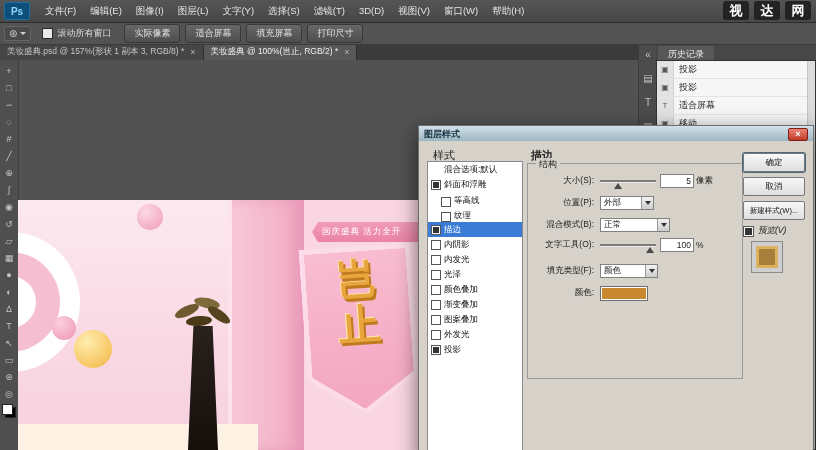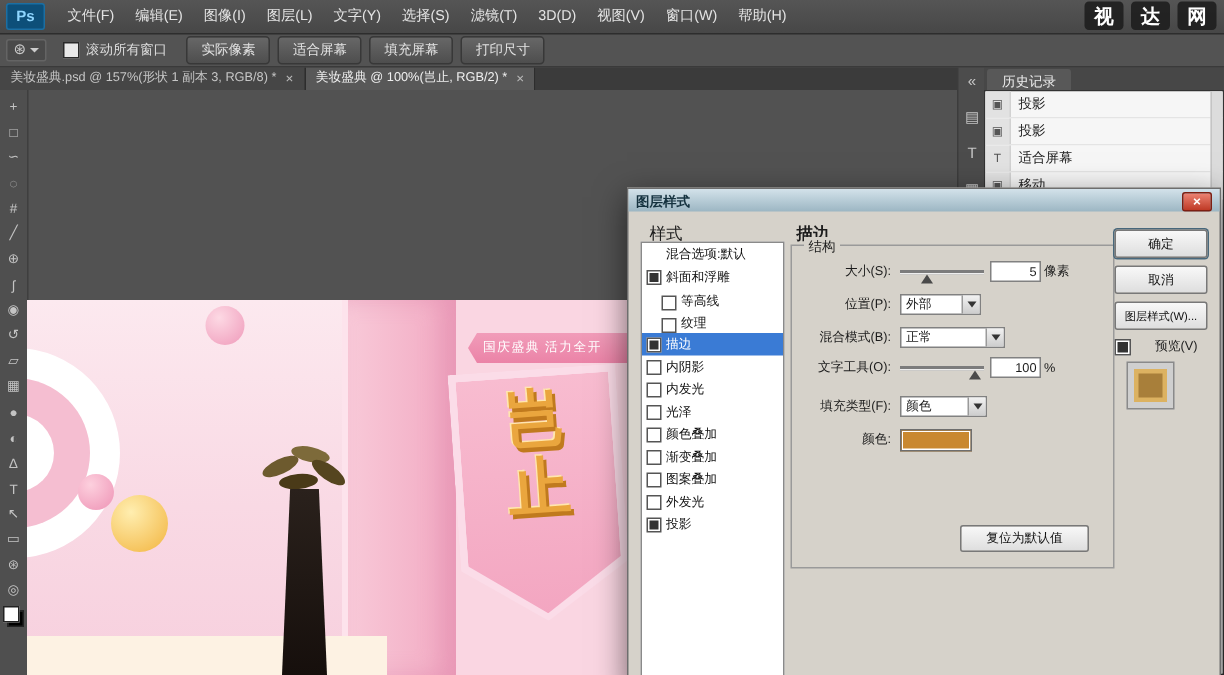--- a/index.html
+++ b/index.html
@@ -133,21 +133,21 @@
   .dd{position:absolute;left:72px;height:14px;background:#fff;border:1px solid #818181;
         display:flex;align-items:center;padding-left:3px;font-size:8.5px;box-sizing:border-box;}
   .dd-a{margin-left:auto;width:11px;height:100%;background:linear-gradient(#f2f2f2,#cdcdcd);
         border-left:1px solid #9a9a9a;display:flex;align-items:center;justify-content:center;}
   .dd-a i{width:0;height:0;border:3px solid transparent;border-top:4px solid #333;margin-top:3px;}
   .swatch{position:absolute;left:72px;width:46px;height:13px;border:1px solid #6e6e6e;box-shadow:inset 0 0 0 1px #fff;}
   .d-btn{position:absolute;background:linear-gradient(#f8f8f8,#dedede);border:1px solid #787878;
         border-radius:2px;text-align:center;font-size:8.5px;color:#111;
         display:flex;align-items:center;justify-content:center;white-space:nowrap;}
   .d-btn.default{box-shadow:0 0 0 1px #48687c;}
-  .d-prev{position:absolute;left:324px;top:84px;display:flex;align-items:center;gap:16px;font-size:8.5px;}
+  .d-prev{position:absolute;left:324px;top:84px;display:flex;align-items:center;gap:4px;font-size:8.5px;font-style:italic;}
   .p-cb{width:9px;height:9px;border:1px solid #555;background:#fff;position:relative;}
   .p-cb.on::after{content:"";position:absolute;left:1px;top:1px;right:1px;bottom:1px;background:#333;}
   .p-thumb{position:absolute;left:332px;top:100px;width:30px;height:30px;background:#cfcfcf;
         border:1px solid #8a8a8a;display:flex;align-items:center;justify-content:center;}
   .p-thumb i{display:block;width:16px;height:16px;background:#a87f3a;border:3px solid #dcb261;}
 </style>
 </head>
 <body>
 
 <div class="app">
@@ -443,26 +443,25 @@
                 <i></i>
               </span>
           </span>
         </div>
 
         <div class="f-row" style="top:122px;">
           <span class="f-label">颜色:</span>
           <span class="swatch" style="background:#c9882f"></span>
         </div>
 
-        <div class="d-btn" style="left:112px;top:186px;width:84px;height:16px;">复位为默认值</div>
       </div>
 
       <div class="d-btn default" style="left:324px;top:12px;width:60px;height:17px;">确定</div>
       <div class="d-btn" style="left:324px;top:36px;width:60px;height:17px;">取消</div>
-      <div class="d-btn" style="left:324px;top:60px;width:60px;height:17px;font-size:7.5px;">图层样式(W)...</div>
+      <div class="d-btn" style="left:324px;top:60px;width:60px;height:17px;font-size:7.5px;">新建样式(W)...</div>
 
       <label class="d-prev">
         <span class="p-cb on"></span>
         <span>预览(V)</span>
       </label>
 
       <div class="p-thumb">
           <i></i>
         </div>
     </div>

